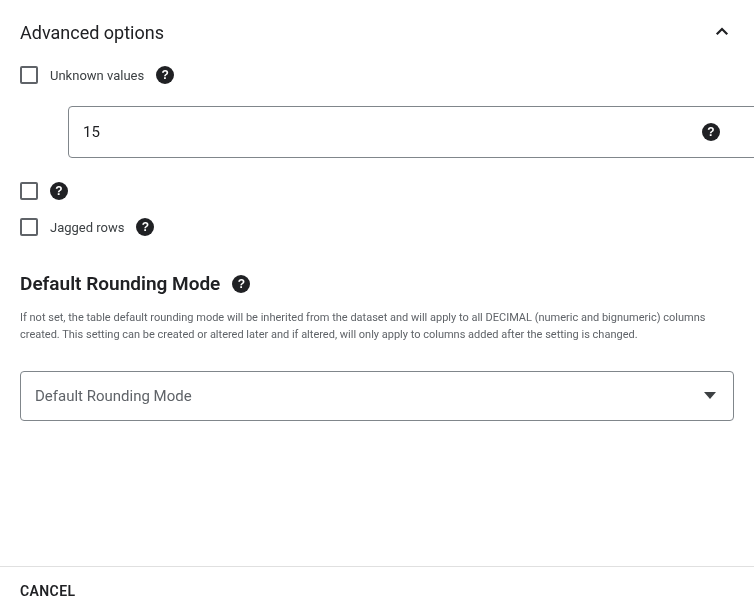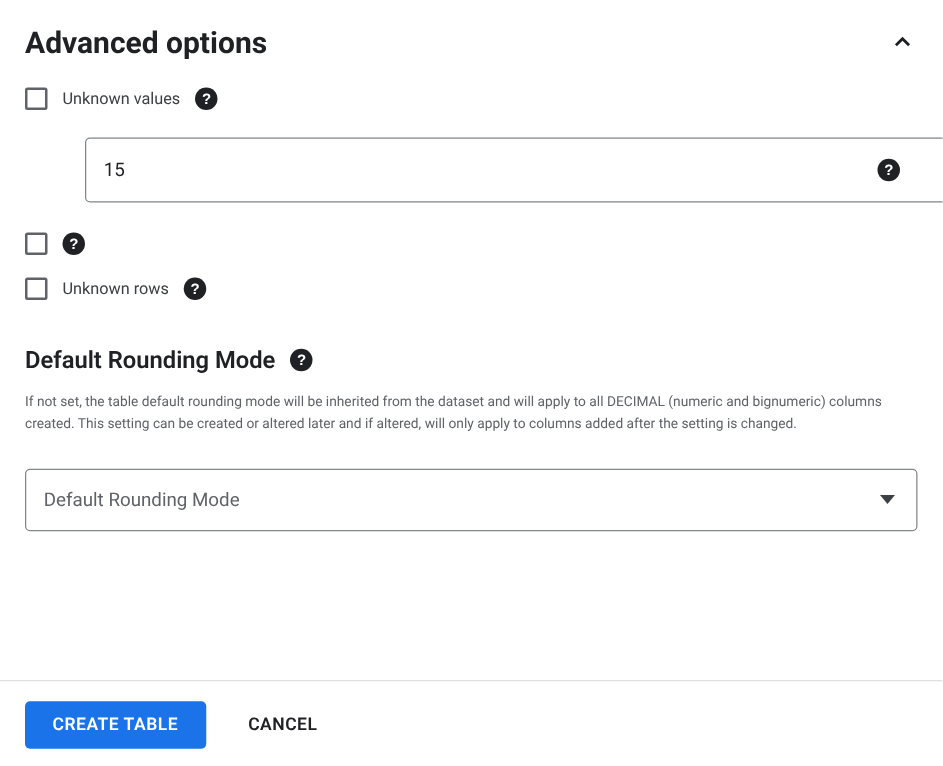--- a/index.html
+++ b/index.html
@@ -16,22 +16,22 @@
       position: relative;
       color: #202124;
     }
     .section-header {
       display: flex;
       justify-content: space-between;
       align-items: center;
       margin-bottom: 22px;
     }
     .section-title {
-      font-size: 24px;
-      font-weight: 700;
+      font-size: 18px;
+      font-weight: 400;
       color: #202124;
     }
     .chevron-up {
       width: 24px;
       height: 24px;
       display: flex;
       align-items: center;
       justify-content: center;
       cursor: pointer;
     }
@@ -212,36 +212,35 @@
 
 <div class="checkbox-row">
   <div class="checkbox"></div>
   <span class="help-icon"></span>
 </div>
 
 <div class="spacer4"></div>
 
 <div class="checkbox-row">
   <div class="checkbox"></div>
-  <span class="checkbox-label">Unknown rows</span>
+  <span class="checkbox-label">Jagged rows</span>
   <span class="help-icon"></span>
 </div>
 
 <div class="subheading-row">
   <div class="subheading">Default Rounding Mode</div>
   <span class="help-icon"></span>
 </div>
 
 <p class="description">If not set, the table default rounding mode will be inherited from the dataset and will apply to all DECIMAL (numeric and bignumeric) columns created. This setting can be created or altered later and if altered, will only apply to columns added after the setting is changed.</p>
 
 <div class="select-wrap">
   <div class="select-field">Default Rounding Mode</div>
   <span class="select-caret">
     <svg viewBox="0 0 10 6">
         <path d="M0 0l5 6 5-6z"></path>
       </svg>
   </span>
 </div>
 
 <div class="footer">
-  <button class="btn-primary">CREATE TABLE</button>
   <button class="btn-text">CANCEL</button>
 </div>
 
 </body></html>

